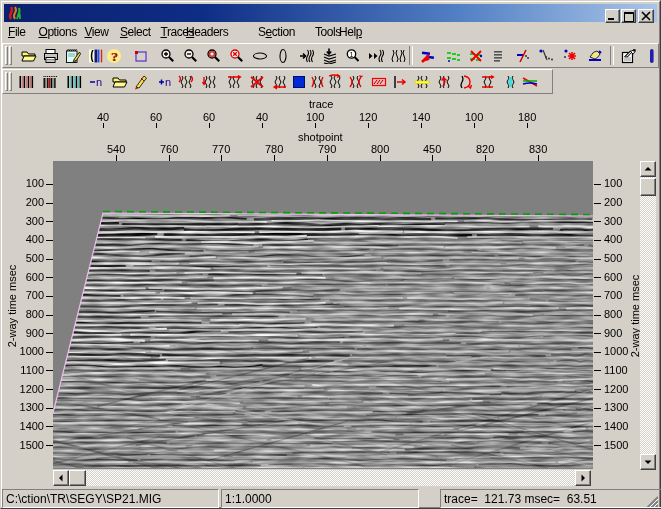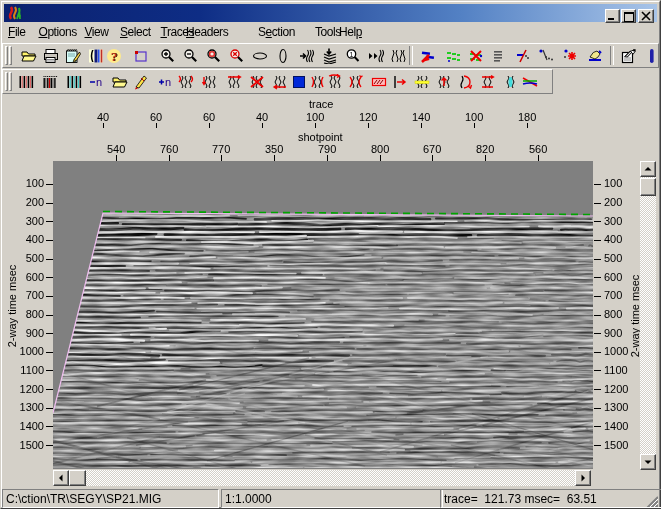--- a/index.html
+++ b/index.html
@@ -390,26 +390,26 @@
   <div class="tickv" style="left:262px;top:123px;height:5px"></div>
   <div class="tickv" style="left:315px;top:123px;height:5px"></div>
   <div class="tickv" style="left:368px;top:123px;height:5px"></div>
   <div class="tickv" style="left:421px;top:123px;height:5px"></div>
   <div class="tickv" style="left:474px;top:123px;height:5px"></div>
   <div class="tickv" style="left:527px;top:123px;height:5px"></div>
   <div class="ax" style="left:298px;top:131px;">shotpoint</div>
   <div class="ax" style="left:107px;top:143px;">540</div>
   <div class="ax" style="left:160px;top:143px;">760</div>
   <div class="ax" style="left:212px;top:143px;">770</div>
-  <div class="ax" style="left:265px;top:143px;">350</div>
+  <div class="ax" style="left:265px;top:143px;">780</div>
   <div class="ax" style="left:318px;top:143px;">790</div>
   <div class="ax" style="left:371px;top:143px;">800</div>
-  <div class="ax" style="left:423px;top:143px;">670</div>
+  <div class="ax" style="left:423px;top:143px;">450</div>
   <div class="ax" style="left:476px;top:143px;">820</div>
-  <div class="ax" style="left:529px;top:143px;">560</div>
+  <div class="ax" style="left:529px;top:143px;">830</div>
   <div class="tickv" style="left:116px;top:155px;height:6px"></div>
   <div class="tickv" style="left:169px;top:155px;height:6px"></div>
   <div class="tickv" style="left:221px;top:155px;height:6px"></div>
   <div class="tickv" style="left:274px;top:155px;height:6px"></div>
   <div class="tickv" style="left:327px;top:155px;height:6px"></div>
   <div class="tickv" style="left:380px;top:155px;height:6px"></div>
   <div class="tickv" style="left:432px;top:155px;height:6px"></div>
   <div class="tickv" style="left:485px;top:155px;height:6px"></div>
   <div class="tickv" style="left:538px;top:155px;height:6px"></div>
 
@@ -977,14 +977,14 @@
       </g>
     <g stroke="#fff" stroke-width="1">
         <line x1="4" y1="13" x2="13" y2="4"></line>
         <line x1="8" y1="13" x2="13" y2="8"></line>
         <line x1="12" y1="13" x2="13" y2="12"></line>
       </g>
   </svg>
 </div>
 
 <div class="panel" style="left:2px;width:217px;">C:\ction\TR\SEGY\SP21.MIG</div>
-<div class="panel" style="left:221px;width:222px;">1:1.0000</div>
+<div class="panel" style="left:221px;width:198px;">1:1.0000</div>
 <div class="panel" style="left:440px;width:258px;">trace=&nbsp; 121.73 msec=&nbsp; 63.51</div>
 
 </body></html>

